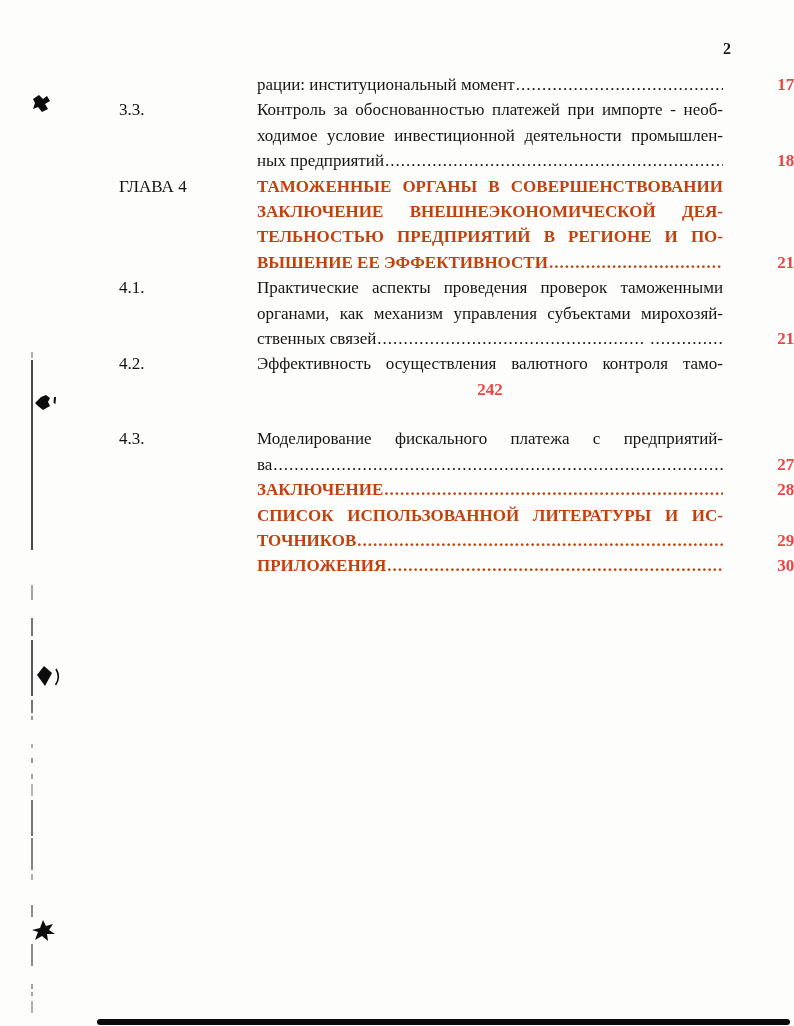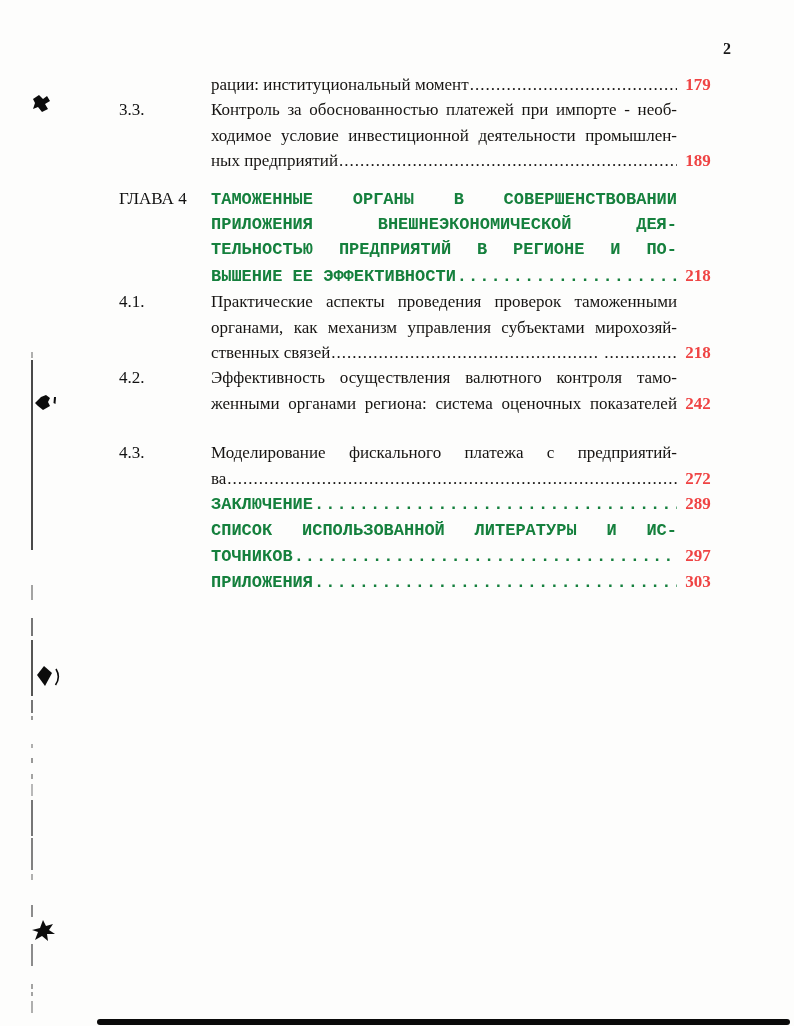--- a/index.html
+++ b/index.html
@@ -17,34 +17,35 @@
   }
   .toc{
     position:absolute;left:119px;top:72px;width:600px;
   }
   .row{
     display:grid;
     grid-template-columns:92px 466px 42px;
     line-height:25.4px;
     font-size:17px;
     align-items:baseline;
-  }
-  .row.mt4{margin-top:12px;}
+    gap:46px;
+  }
+  .row.mt4{margin-top:0;}
   .row.mt7{}
   .row.mt6{margin-top:24px;}
   .num{font-weight:400;color:#111;}
   .body{min-width:0;}
   .body.flexline{display:flex;align-items:baseline;}
   .body.flexline .txt{flex:none;white-space:nowrap;}
   .body.flexline .lead{
     flex:1 1 auto;min-width:0;overflow:hidden;white-space:nowrap;
     letter-spacing:1px;padding-left:1px;
   }
   .body.jst{display:block;text-align:justify;text-align-last:justify;white-space:nowrap;}
-  .bold .body, .bold .lead{font-weight:700;color:#15803d;font-family:Liberation Mono, monospace;}
+  .bold .body, .bold .lead{font-weight:700;color:#c2410c;}
   .pg{font-weight:700;text-align:center;color:#ef4444;}
   
   .vseg{position:absolute;left:31px;width:2px;background:#1c1c1c;}
   .blot{position:absolute;}
   .bottom-bar{
     position:absolute;left:97px;top:1019px;width:693px;height:6px;
     background:#0a0a0a;border-radius:3px;
   }
 </style>
 </head>
@@ -85,21 +86,21 @@
   </div>
 
   <div class="row bold mt4">
     <span class="num">ГЛАВА 4</span>
     <span class="body jst">ТАМОЖЕННЫЕ ОРГАНЫ В СОВЕРШЕНСТВОВАНИИ</span>
     <span class="pg"></span>
   </div>
 
   <div class="row bold">
     <span class="num"></span>
-    <span class="body jst">ПРИЛОЖЕНИЯ ВНЕШНЕЭКОНОМИЧЕСКОЙ ДЕЯ-</span>
+    <span class="body jst">ЗАКЛЮЧЕНИЕ ВНЕШНЕЭКОНОМИЧЕСКОЙ ДЕЯ-</span>
     <span class="pg"></span>
   </div>
 
   <div class="row bold">
     <span class="num"></span>
     <span class="body jst">ТЕЛЬНОСТЬЮ ПРЕДПРИЯТИЙ В РЕГИОНЕ И ПО-</span>
     <span class="pg"></span>
   </div>
 
   <div class="row bold">
@@ -133,21 +134,20 @@
   </div>
 
   <div class="row">
     <span class="num">4.2.</span>
     <span class="body jst">Эффективность осуществления валютного контроля тамо-</span>
     <span class="pg"></span>
   </div>
 
   <div class="row">
     <span class="num"></span>
-    <span class="body jst">женными органами региона: система оценочных показателей</span>
     <span class="pg">242</span>
   </div>
 
   <div class="row mt6">
     <span class="num">4.3.</span>
     <span class="body jst">Моделирование фискального платежа с предприятий-</span>
     <span class="pg"></span>
   </div>
 
 

